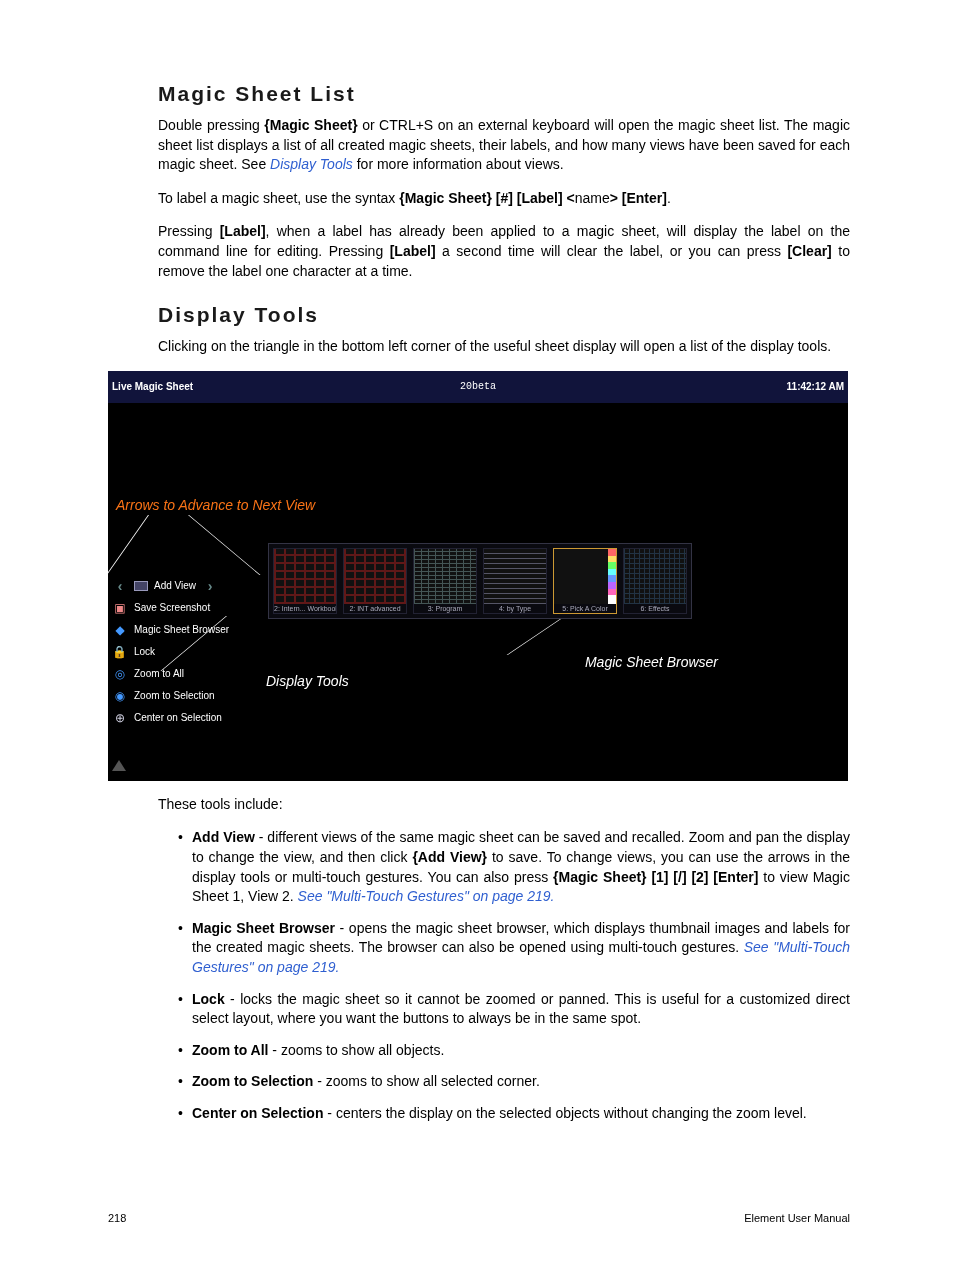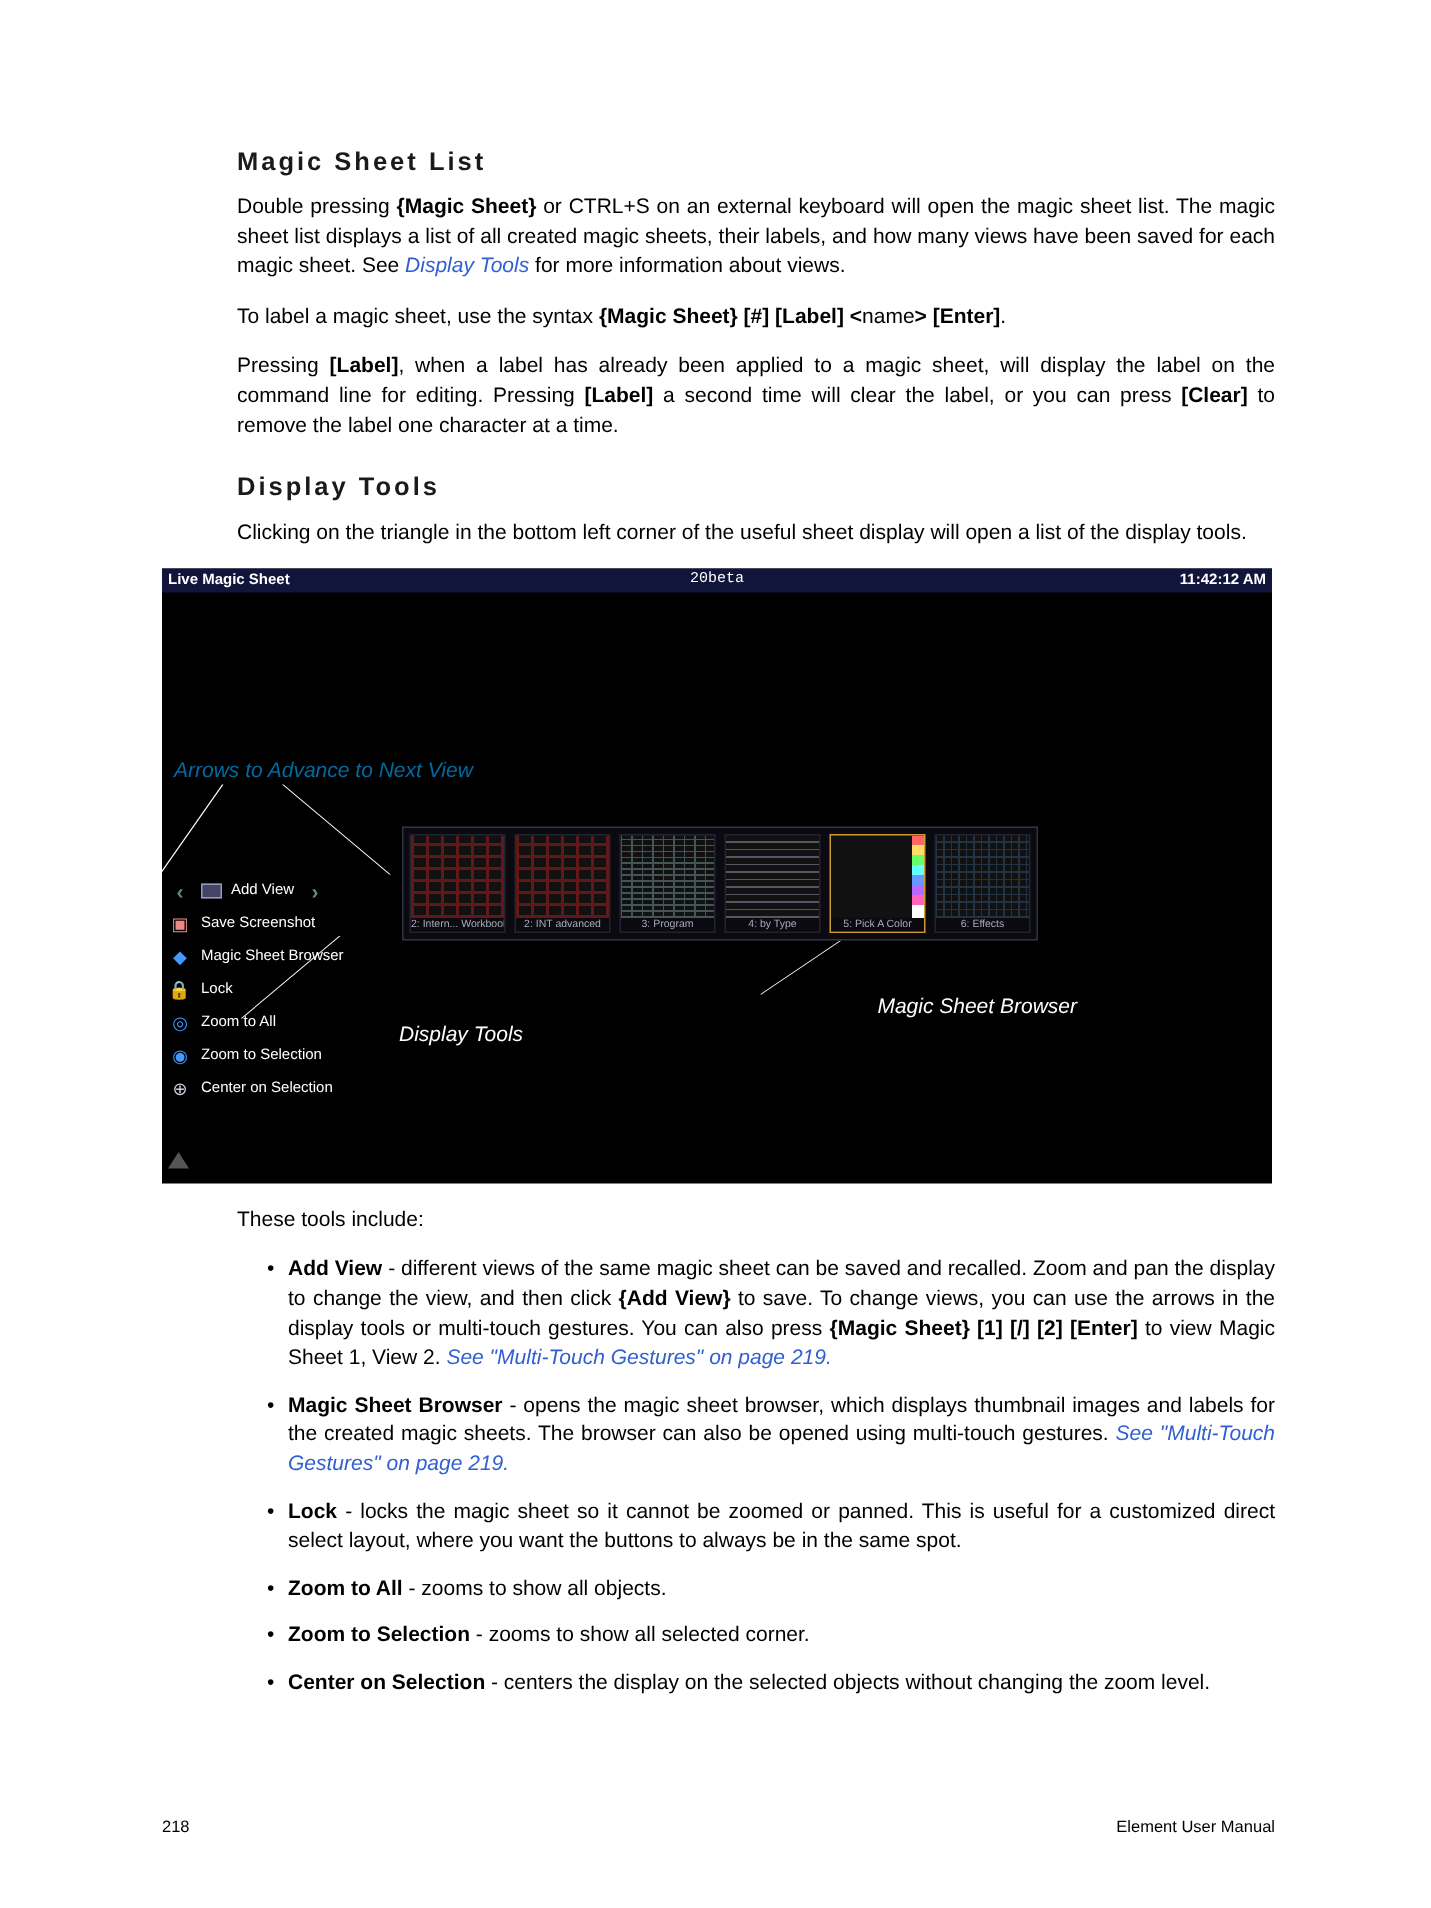--- a/index.html
+++ b/index.html
@@ -11,61 +11,61 @@
     color: #000;
   }
   .page {
     width: 954px;
     height: 1272px;
     position: relative;
     box-sizing: border-box;
     padding: 82px 104px 40px 158px;
   }
   h2 {
-    font-size: 17px;
+    font-size: 21px;
     font-weight: bold;
     letter-spacing: 2px;
-    margin: 16px 0 10px 0;
+    margin: 0 0 10px 0;
     color: #1a1a1a;
   }
   p {
     margin: 0 0 14px 0;
     line-height: 1.4;
     text-align: justify;
   }
   .link {
     color: #2f5fd0;
     font-style: italic;
   }
   .b { font-weight: bold; }
   .screenshot {
     width: 740px;
     height: 410px;
     background: #000;
     position: relative;
     margin: 4px 0 14px -50px;
   }
   .titlebar {
-    height: 16px;
+    height: 32px;
     background: #11143b;
     display: flex;
     align-items: center;
     color: #fff;
     font-size: 10px;
     font-weight: bold;
     position: relative;
   }
   .titlebar .left { position: absolute; left: 4px; }
   .titlebar .center { margin: 0 auto; font-weight: normal; font-family: Liberation Mono, monospace; }
   .titlebar .right { position: absolute; right: 4px; }
   .caption-arrows {
     position: absolute;
     top: 126px;
     left: 8px;
-    color: #0369a1;
+    color: #f97316;
     font-style: italic;
     font-size: 14px;
   }
   .caption-display {
     position: absolute;
     left: 158px;
     top: 302px;
     color: #fff;
     font-style: italic;
     font-size: 14px;

